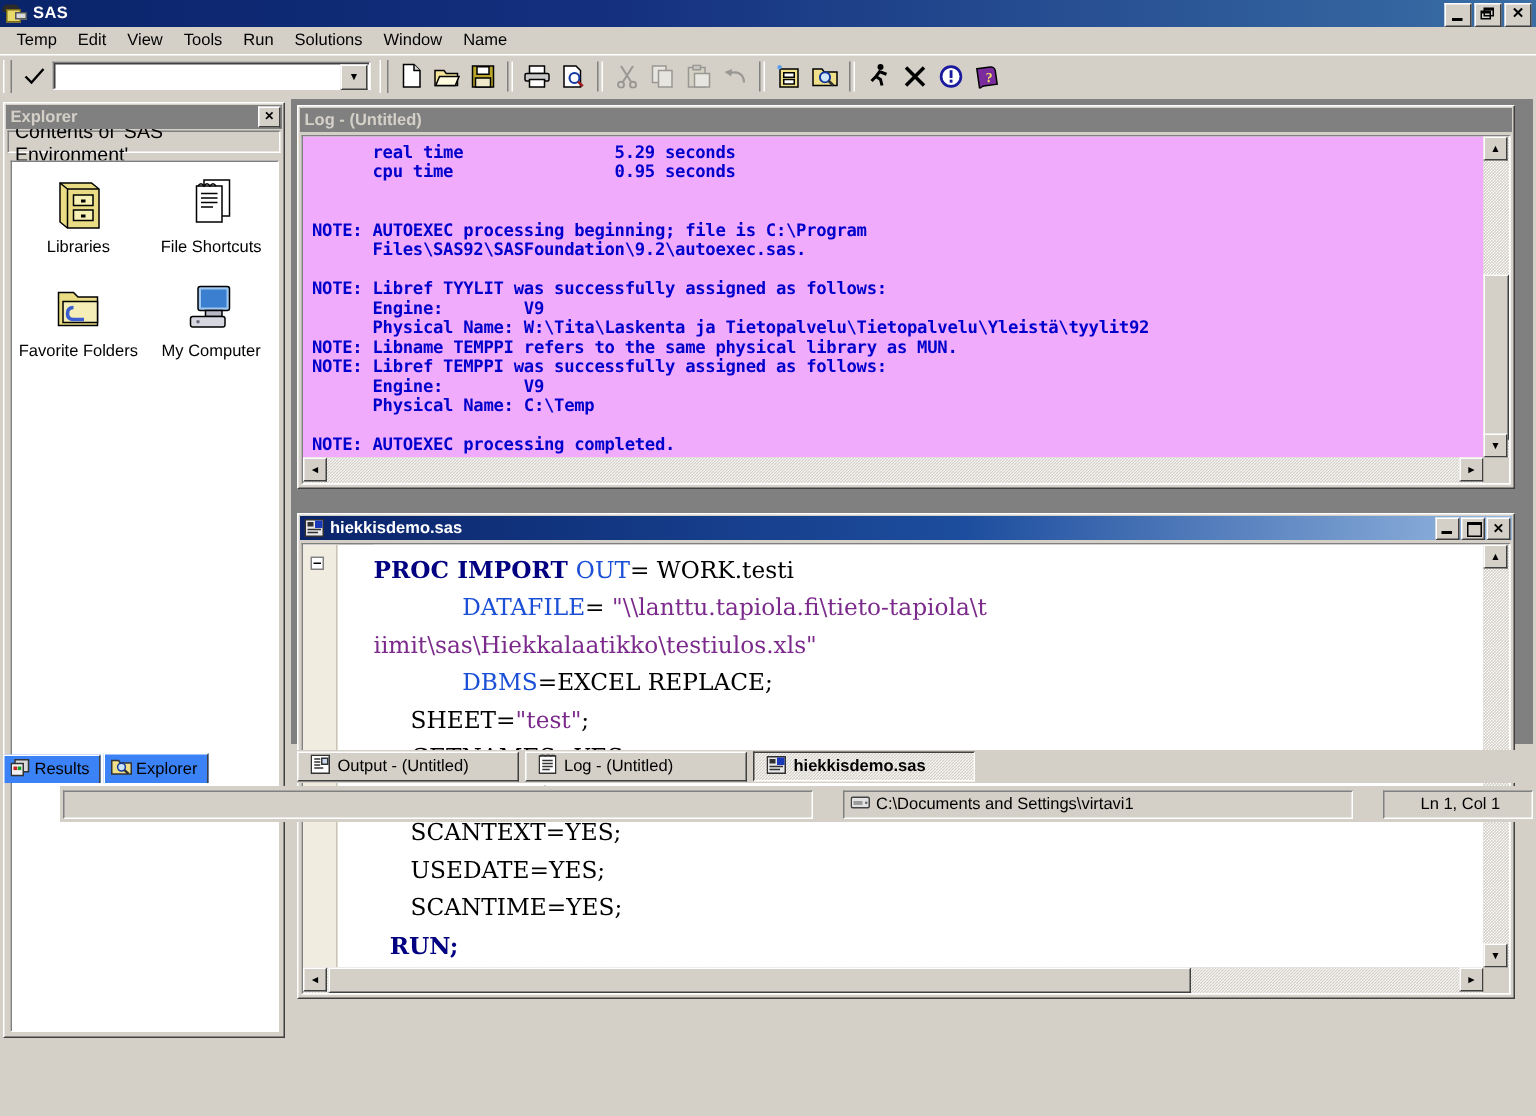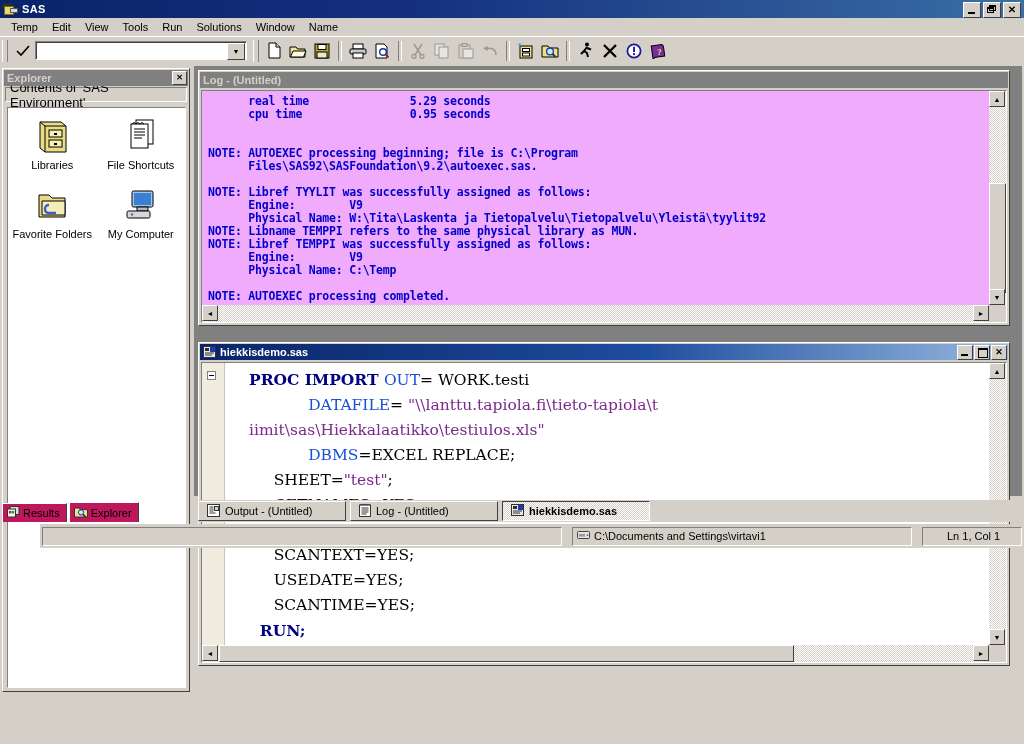--- a/index.html
+++ b/index.html
@@ -157,37 +157,37 @@
     position:absolute;left:23px;top:0;right:17px;bottom:17px;background:#fff;overflow:hidden;
     font-family:"DejaVu Serif","Liberation Serif",serif;font-size:15.5px;line-height:25px;
     padding:4px 0 0 0;box-sizing:border-box;white-space:pre;color:#000;margin-left:24px;
   }
   .kw{color:#000080;font-weight:bold;}
   .opt{color:#1a4fd6;}
   .str{color:#7b2a8c;}
 
   
   .leftTabs{position:absolute;left:2px;bottom:26px;width:188px;height:20px;display:flex;align-items:flex-end;}
-  .ltab{height:19px;display:flex;align-items:center;gap:3px;padding:0 6px 0 4px;background:#be185d;font-size:11px;
+  .ltab{height:19px;display:flex;align-items:center;gap:3px;padding:0 6px 0 4px;background:#3b82f6;font-size:11px;
         border-top:1px solid #fff;border-left:1px solid #fff;border-right:1px solid #404040;box-sizing:border-box;margin-right:2px;text-align:right;}
   .ltab.active{height:20px;}
   .taskbar{position:absolute;left:194px;right:12px;bottom:26px;height:22px;background:#d4d0c8;display:flex;align-items:center;gap:4px;padding-left:4px;box-sizing:border-box;}
   .tbtn2{
     height:20px;min-width:148px;display:flex;align-items:center;gap:5px;padding:0 8px;
     background:#d4d0c8;font-size:11px;box-sizing:border-box;
     border-top:1px solid #fff;border-left:1px solid #fff;border-right:1px solid #404040;border-bottom:1px solid #404040;
   }
   .tbtn2.active{
     font-weight:bold;
     border-top:1px solid #404040;border-left:1px solid #404040;border-right:1px solid #fff;border-bottom:1px solid #fff;
     background-image:linear-gradient(45deg,#fff 25%,transparent 25%,transparent 75%,#fff 75%),
                      linear-gradient(45deg,#fff 25%,#d4d0c8 25%,#d4d0c8 75%,#fff 75%);
     background-size:2px 2px;background-position:0 0,1px 1px;
   }
-  .statusbar{position:absolute;left:0;right:0;bottom:0;height:24px;background:#d4d0c8;display:flex;align-items:center;padding:0 2px;box-sizing:border-box;gap:10px;margin-left:40px;}
+  .statusbar{position:absolute;left:0;right:0;bottom:0;height:24px;background:#d4d0c8;display:flex;align-items:center;padding:0 2px;box-sizing:border-box;gap:20px;margin-left:40px;}
   .spane{height:19px;display:flex;align-items:center;gap:4px;padding:0 4px;font-size:11px;box-sizing:border-box;
      border-top:1px solid #808080;border-left:1px solid #808080;border-right:1px solid #fff;border-bottom:1px solid #fff;}
   .spane.grow{flex:1;}
   .spane.path{width:340px;}
   .spane.lc{width:100px;padding-left:24px;}
 </style>
 </head>
 <body>
 
 <div class="app">

